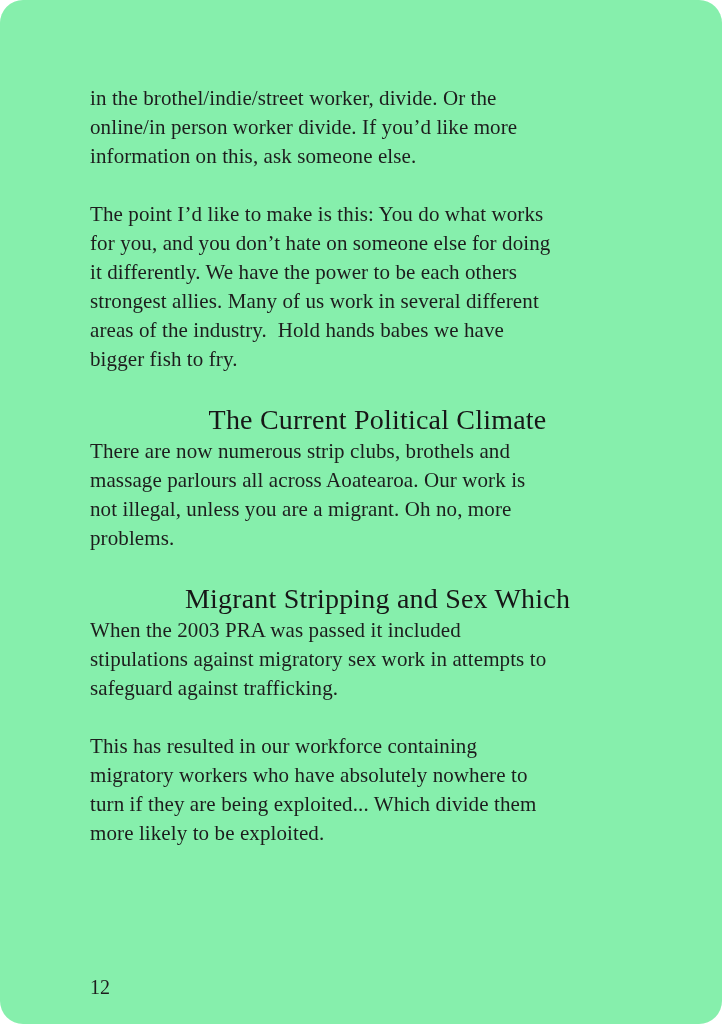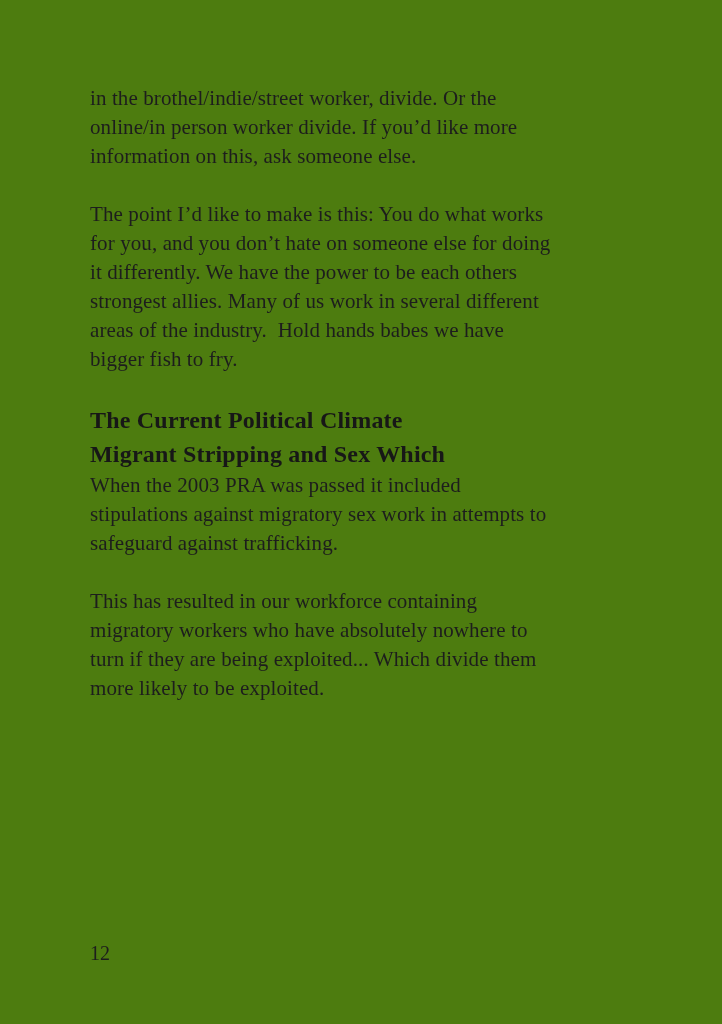--- a/index.html
+++ b/index.html
@@ -10,48 +10,50 @@
     width: 722px;
     height: 1024px;
     position: relative;
     background: #ffffff;
     font-family: "Liberation Serif", serif;
     overflow: hidden;
   }
   .page {
     position: absolute;
     inset: 0;
-    background: #4d7c0f;
+    background: #86efac;
+    border-radius: 23px;
   }
   .content-column {
     position: absolute;
     left: 90px;
     top: 84px;
     width: 575px;
   }
   .para {
     margin: 0 0 29px 0;
     font-size: 21px;
     line-height: 29px;
     color: #1d1d1d;
     white-space: pre-line;
     letter-spacing: 0.1px;
   }
   .heading {
     margin: 0;
-    font-size: 24px;
+    font-size: 28px;
     line-height: 34px;
-    font-weight: bold;
+    font-weight: normal;
     color: #171717;
     letter-spacing: 0.2px;
+    text-align: center;
   }
   .page-number {
     position: absolute;
     left: 90px;
-    top: 940px;
+    top: 974px;
     font-size: 20px;
     line-height: 26px;
     color: #1d1d1d;
   }
 </style>
 </head>
 <body style="background: rgb(255, 255, 255);">
 
 <div class="page">
   <div class="content-column">
@@ -62,20 +64,24 @@
 
     <p class="para">The point I’d like to make is this: You do what works
 for you, and you don’t hate on someone else for doing
 it differently. We have the power to be each others
 strongest allies. Many of us work in several different
 areas of the industry.&nbsp; Hold hands babes we have
 bigger fish to fry.</p>
 
     <h2 class="heading">The Current Political Climate</h2>
 
+    <p class="para">There are now numerous strip clubs, brothels and
+massage parlours all across Aoatearoa. Our work is
+not illegal, unless you are a migrant. Oh no, more
+problems.</p>
 
     <h2 class="heading">Migrant Stripping and Sex Which</h2>
 
     <p class="para">When the 2003 PRA was passed it included
 stipulations against migratory sex work in attempts to
 safeguard against trafficking.</p>
 
     <p class="para">This has resulted in our workforce containing
 migratory workers who have absolutely nowhere to
 turn if they are being exploited... Which divide them

